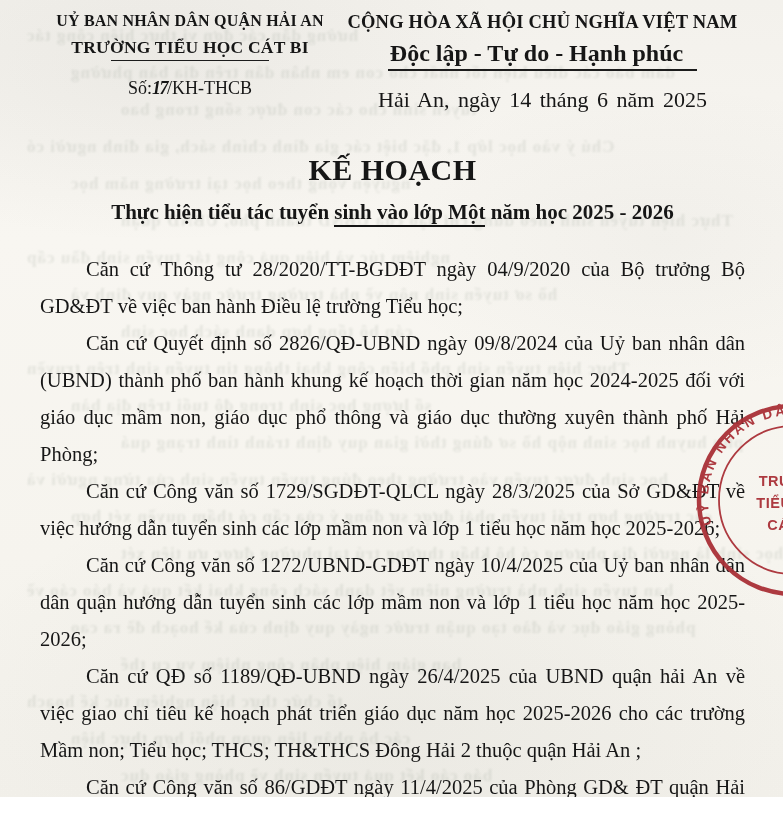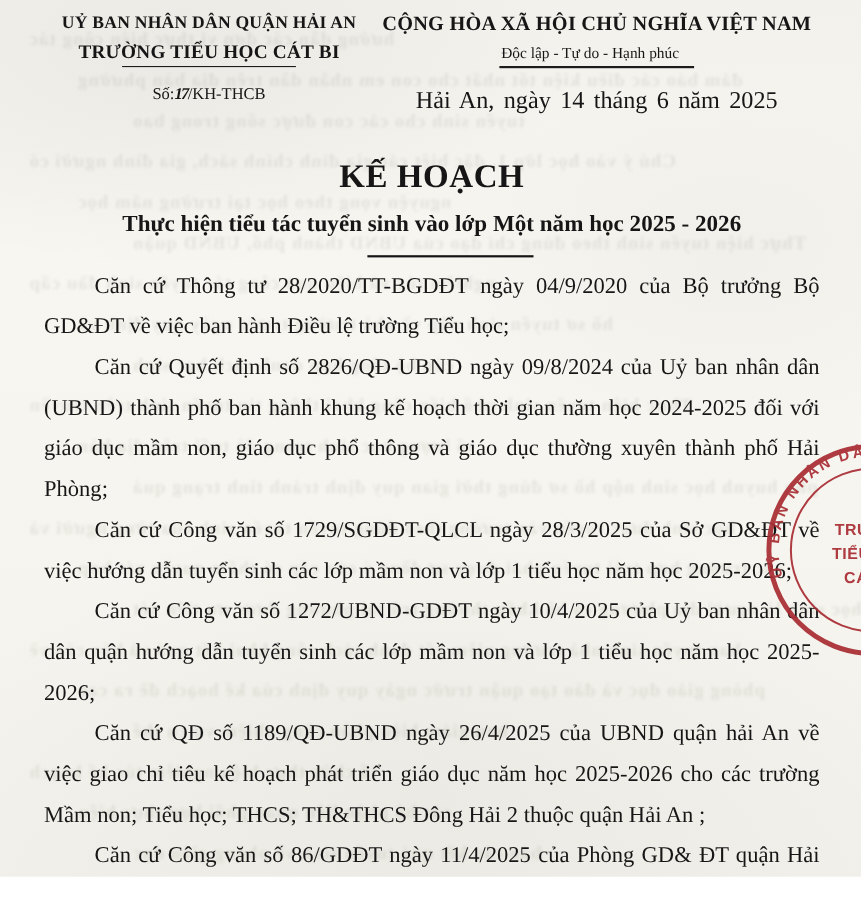--- a/index.html
+++ b/index.html
@@ -35,37 +35,37 @@
   }
   .content { position: relative; z-index: 2; padding: 12px 38px 0 40px; }
 
   
   .header { display: flex; }
   .header-left { width: 300px; text-align: center; flex: 0 0 auto; }
   .header-right { flex: 1 1 auto; text-align: center; }
   .org-parent { font-size: 16px; font-weight: 700; letter-spacing: 0.2px; }
   .org-name { font-size: 17.5px; font-weight: 700; margin-top: 7px; letter-spacing: 0.2px; }
   .org-rule { width: 158px; border-top: 1.6px solid #1c1c1c; margin: 2px auto 0 auto; }
-  .doc-number { font-size: 15px; margin-top: 17px; }
+  .doc-number { font-size: 18px; margin-top: 17px; }
   .doc-number .num { font-weight: 700; font-style: italic; letter-spacing: -1.5px; }
   .national-1 { font-size: 18.5px; font-weight: 700; letter-spacing: 0.2px; }
   .motto { margin-top: 7px; }
   .motto span {
-    font-size: 14px; font-weight: 400;
+    font-size: 24px; font-weight: 700;
     border-bottom: 2px solid #1c1c1c;
     padding: 0 14px 2px 2px;
     display: inline-block;
   }
   .date-line { font-size: 22px; margin-top: 16px; word-spacing: 3px; }
 
   
   .title-block { text-align: center; margin-top: 40px; }
   .title-main { font-size: 30px; font-weight: 700; letter-spacing: 0.5px; }
   .title-sub { font-size: 21px; font-weight: 700; margin-top: 13px; }
-  .title-sub .u { border-bottom: 2px solid #141414; padding-bottom: 17px; }
+  .title-sub .u { border-bottom: 2px solid #141414; padding-bottom: 1px; }
 
   
   .body-text { margin-top: 26px; }
   .body-text p {
     font-size: 20.5px;
     line-height: 37px;
     text-align: justify;
     text-indent: 46px;
   }
 

